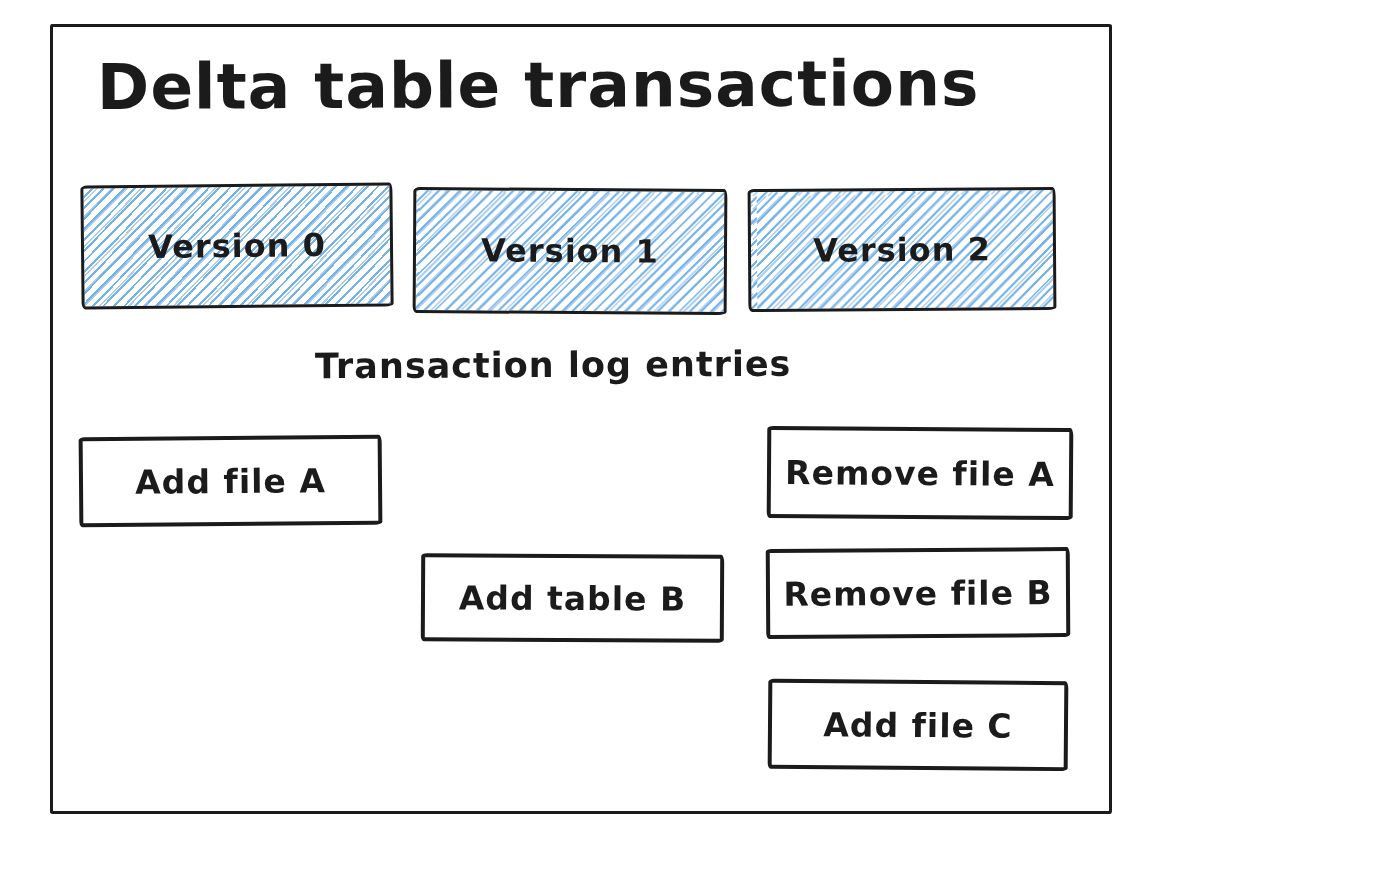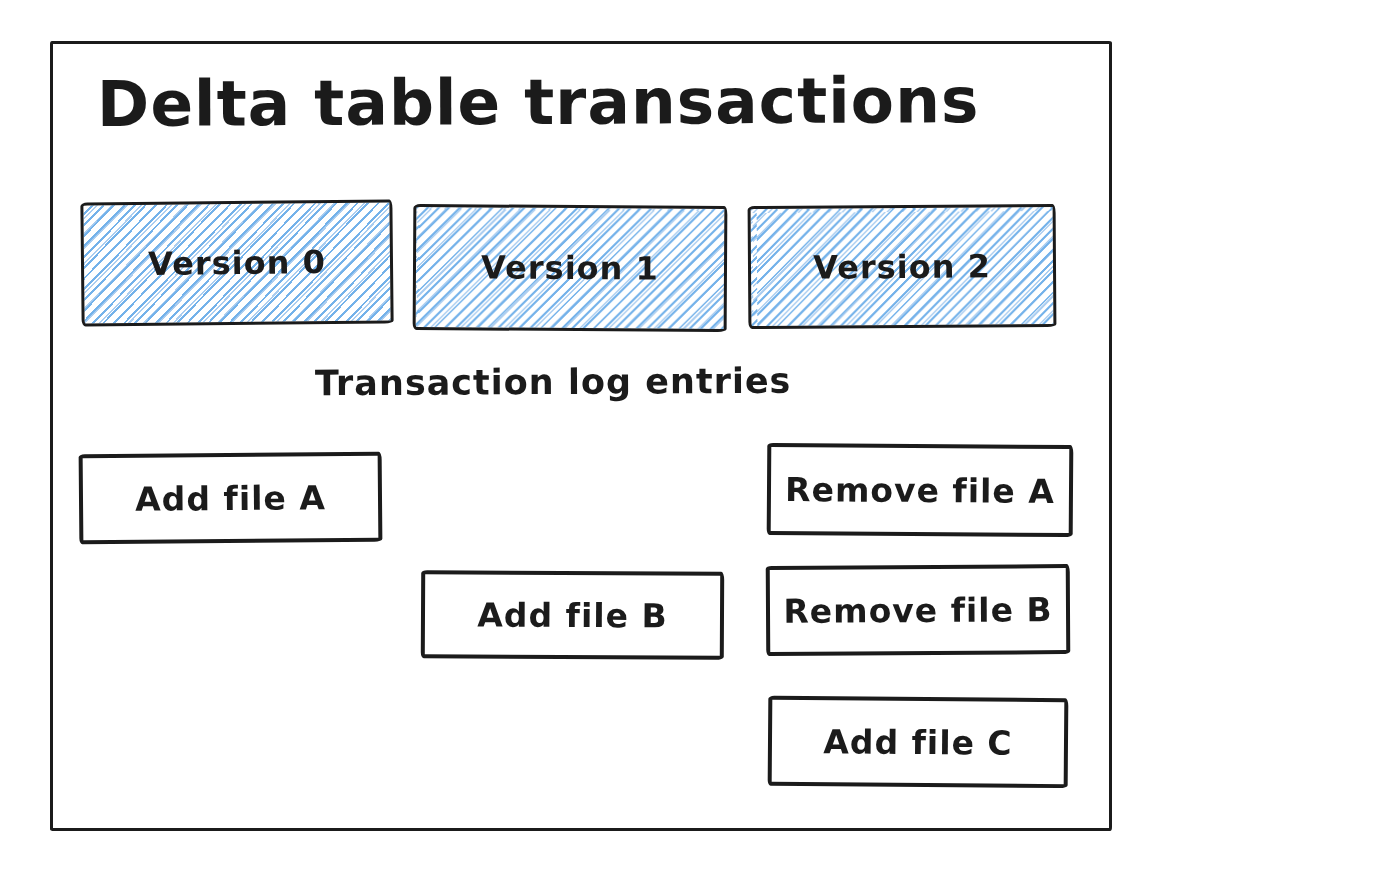--- a/index.html
+++ b/index.html
@@ -17,21 +17,21 @@
   .canvas {
     position: relative;
     width: 1400px;
     height: 872px;
     background: var(--bg);
     overflow: hidden;
   }
   .frame {
     position: absolute;
     left: 50px;
-    top: 41px;
+    top: 24px;
     width: 1062px;
     height: 790px;
     border: 3px solid var(--ink);
     border-radius: 2px 3px 2px 4px / 3px 2px 4px 2px;
     background: var(--bg);
   }
   .title {
     position: absolute;
     left: 44px;
     top: 22px;
@@ -115,21 +115,21 @@
 
     <div class="caption">Transaction log entries</div>
 
     <div class="ebox e-add-a">
       <span class="elabel">Add file A</span>
     </div>
     <div class="ebox e-remove-a">
       <span class="elabel">Remove file A</span>
     </div>
     <div class="ebox e-add-b">
-      <span class="elabel">Add file B</span>
+      <span class="elabel">Add table B</span>
     </div>
     <div class="ebox e-remove-b">
       <span class="elabel">Remove file B</span>
     </div>
     <div class="ebox e-add-c">
       <span class="elabel">Add file C</span>
     </div>
 
   </div>
 </div>

